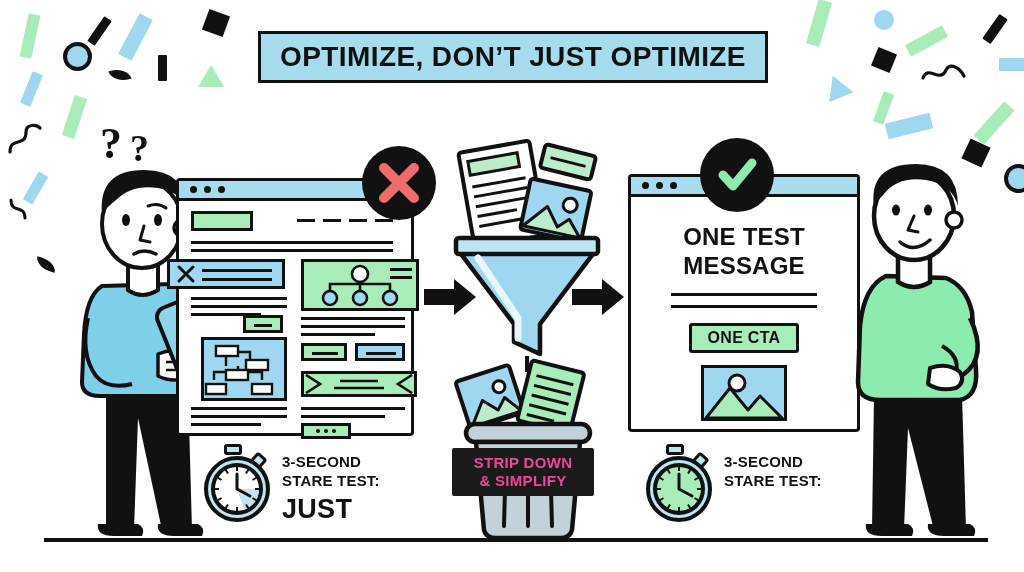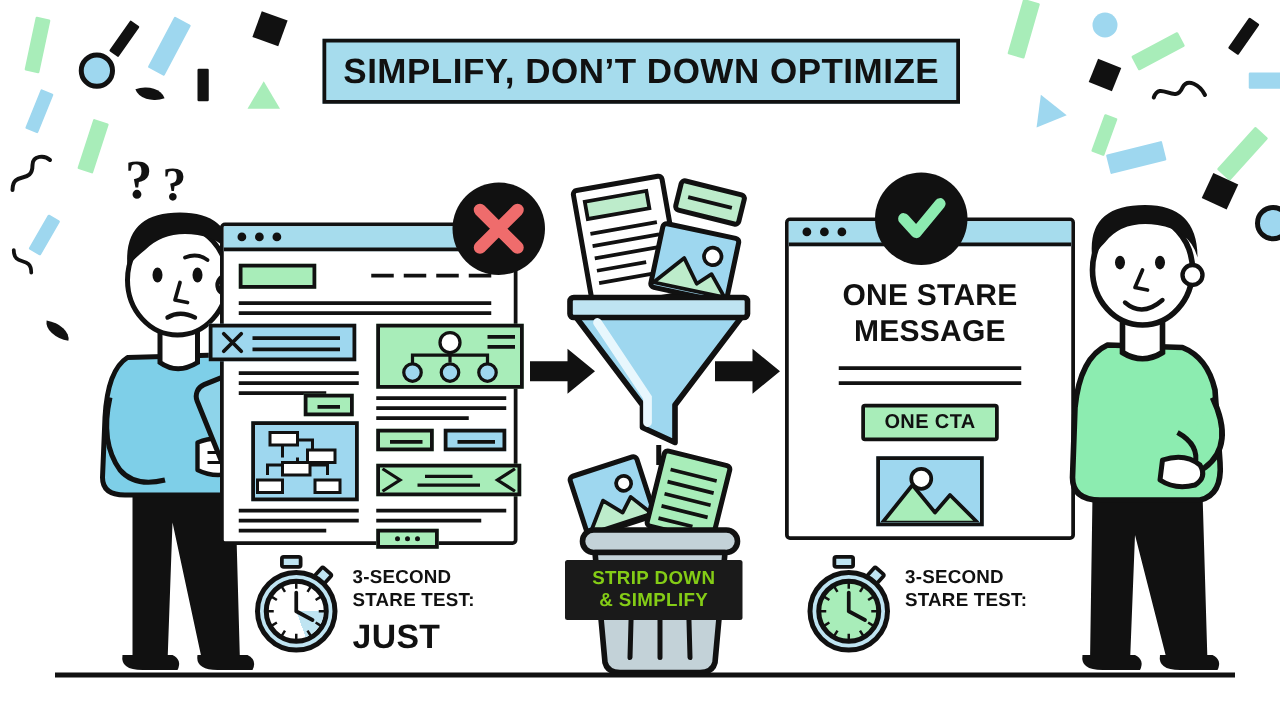--- a/index.html
+++ b/index.html
@@ -73,21 +73,21 @@
   .sw-top{position:absolute;background:#bfe4f2;border:3px solid #111;box-sizing:border-box;border-radius:3px;}
 
   .test-label{font-size:15px;font-weight:bold;color:#111;line-height:19px;letter-spacing:.2px;}
   .test-verdict{font-size:27px;font-weight:bold;color:#111;line-height:30px;letter-spacing:.3px;}
 
   
   #strip-label{
     position:absolute;background:#1a1a1a;display:flex;flex-direction:column;
     align-items:center;justify-content:center;border-radius:2px;
   }
-  #strip-label span{color:#84cc16;font-size:15px;font-weight:bold;line-height:18px;letter-spacing:.3px;}
+  #strip-label span{color:#ec4899;font-size:15px;font-weight:bold;line-height:18px;letter-spacing:.3px;}
 
   
   #ground{position:absolute;left:44px;top:538px;width:944px;height:4px;background:#111;}
 
   .qmark{position:absolute;font-size:44px;font-weight:bold;color:#111;font-family:"Liberation Serif",serif;}
 </style>
 </head>
 <body>
 
 <div id="stage">
@@ -125,21 +125,21 @@
     </svg>
     <div class="cf bar" style="left:999px;top:58px;width:36px;height:13px;background:#9ed7ef;"></div>
     <div class="cf bar" style="left:878px;top:92px;width:11px;height:32px;background:#a8edb9;transform:rotate(20deg);"></div>
     <div class="cf bar" style="left:987px;top:100px;width:14px;height:46px;background:#a8edb9;transform:rotate(42deg);"></div>
     <div class="cf bar" style="left:886px;top:118px;width:46px;height:16px;background:#9ed7ef;transform:rotate(-14deg);"></div>
     <div class="cf sq" style="left:965px;top:142px;width:22px;height:22px;background:#111;transform:rotate(25deg);"></div>
     <div class="cf ring" style="left:1004px;top:164px;width:21px;height:21px;"></div>
   </div>
 
   <div id="title-banner" class="abs">
-    <div id="title-text">SIMPLIFY, DON’T DOWN OPTIMIZE</div>
+    <div id="title-text">OPTIMIZE, DON’T JUST OPTIMIZE</div>
   </div>
 
 
   <div class="abs" style="left:62px;top:118px;width:190px;height:420px;">
     <div class="qmark" style="left:38px;top:0px;">?</div>
     <div class="qmark" style="left:68px;top:8px;font-size:38px;">?</div>
     <svg width="190" height="420" viewBox="0 0 190 420">
 
       <path d="M44 270 L44 412 L72 412 L76 300 L100 412 L130 412 L126 268 Z" fill="#111"></path>
       <path d="M36 406 Q34 418 52 418 L80 418 Q84 410 76 406 Z" fill="#111"></path>
@@ -359,21 +359,21 @@
     <span>&amp; SIMPLIFY</span>
   </div>
 
   <div class="window abs" style="left:628px;top:174px;width:232px;height:258px;">
     <div class="winbar">
       <div class="dot"></div>
       <div class="dot"></div>
       <div class="dot"></div>
     </div>
     <div style="position:relative;width:100%;height:235px;">
-      <div class="rp-title" style="top:26px;">ONE STARE</div>
+      <div class="rp-title" style="top:26px;">ONE TEST</div>
       <div class="rp-title" style="top:55px;">MESSAGE</div>
       <div class="rule" style="left:40px;top:96px;width:146px;"></div>
       <div class="rule" style="left:40px;top:108px;width:146px;"></div>
       <div id="cta" style="left:58px;top:126px;width:110px;height:30px;">
         <span>ONE CTA</span>
       </div>
       <div class="box" style="left:70px;top:168px;width:86px;height:56px;background:#9ed7ef;overflow:hidden;">
         <svg width="80" height="50" viewBox="0 0 80 50" style="position:absolute;left:0;top:0;">
           <circle cx="33" cy="15" r="8" fill="#fff" stroke="#111" stroke-width="3"></circle>
           <path d="M2 50 L26 20 L44 42 L56 28 L78 50 Z" fill="#a8edb9" stroke="#111" stroke-width="3" stroke-linejoin="round"></path>

